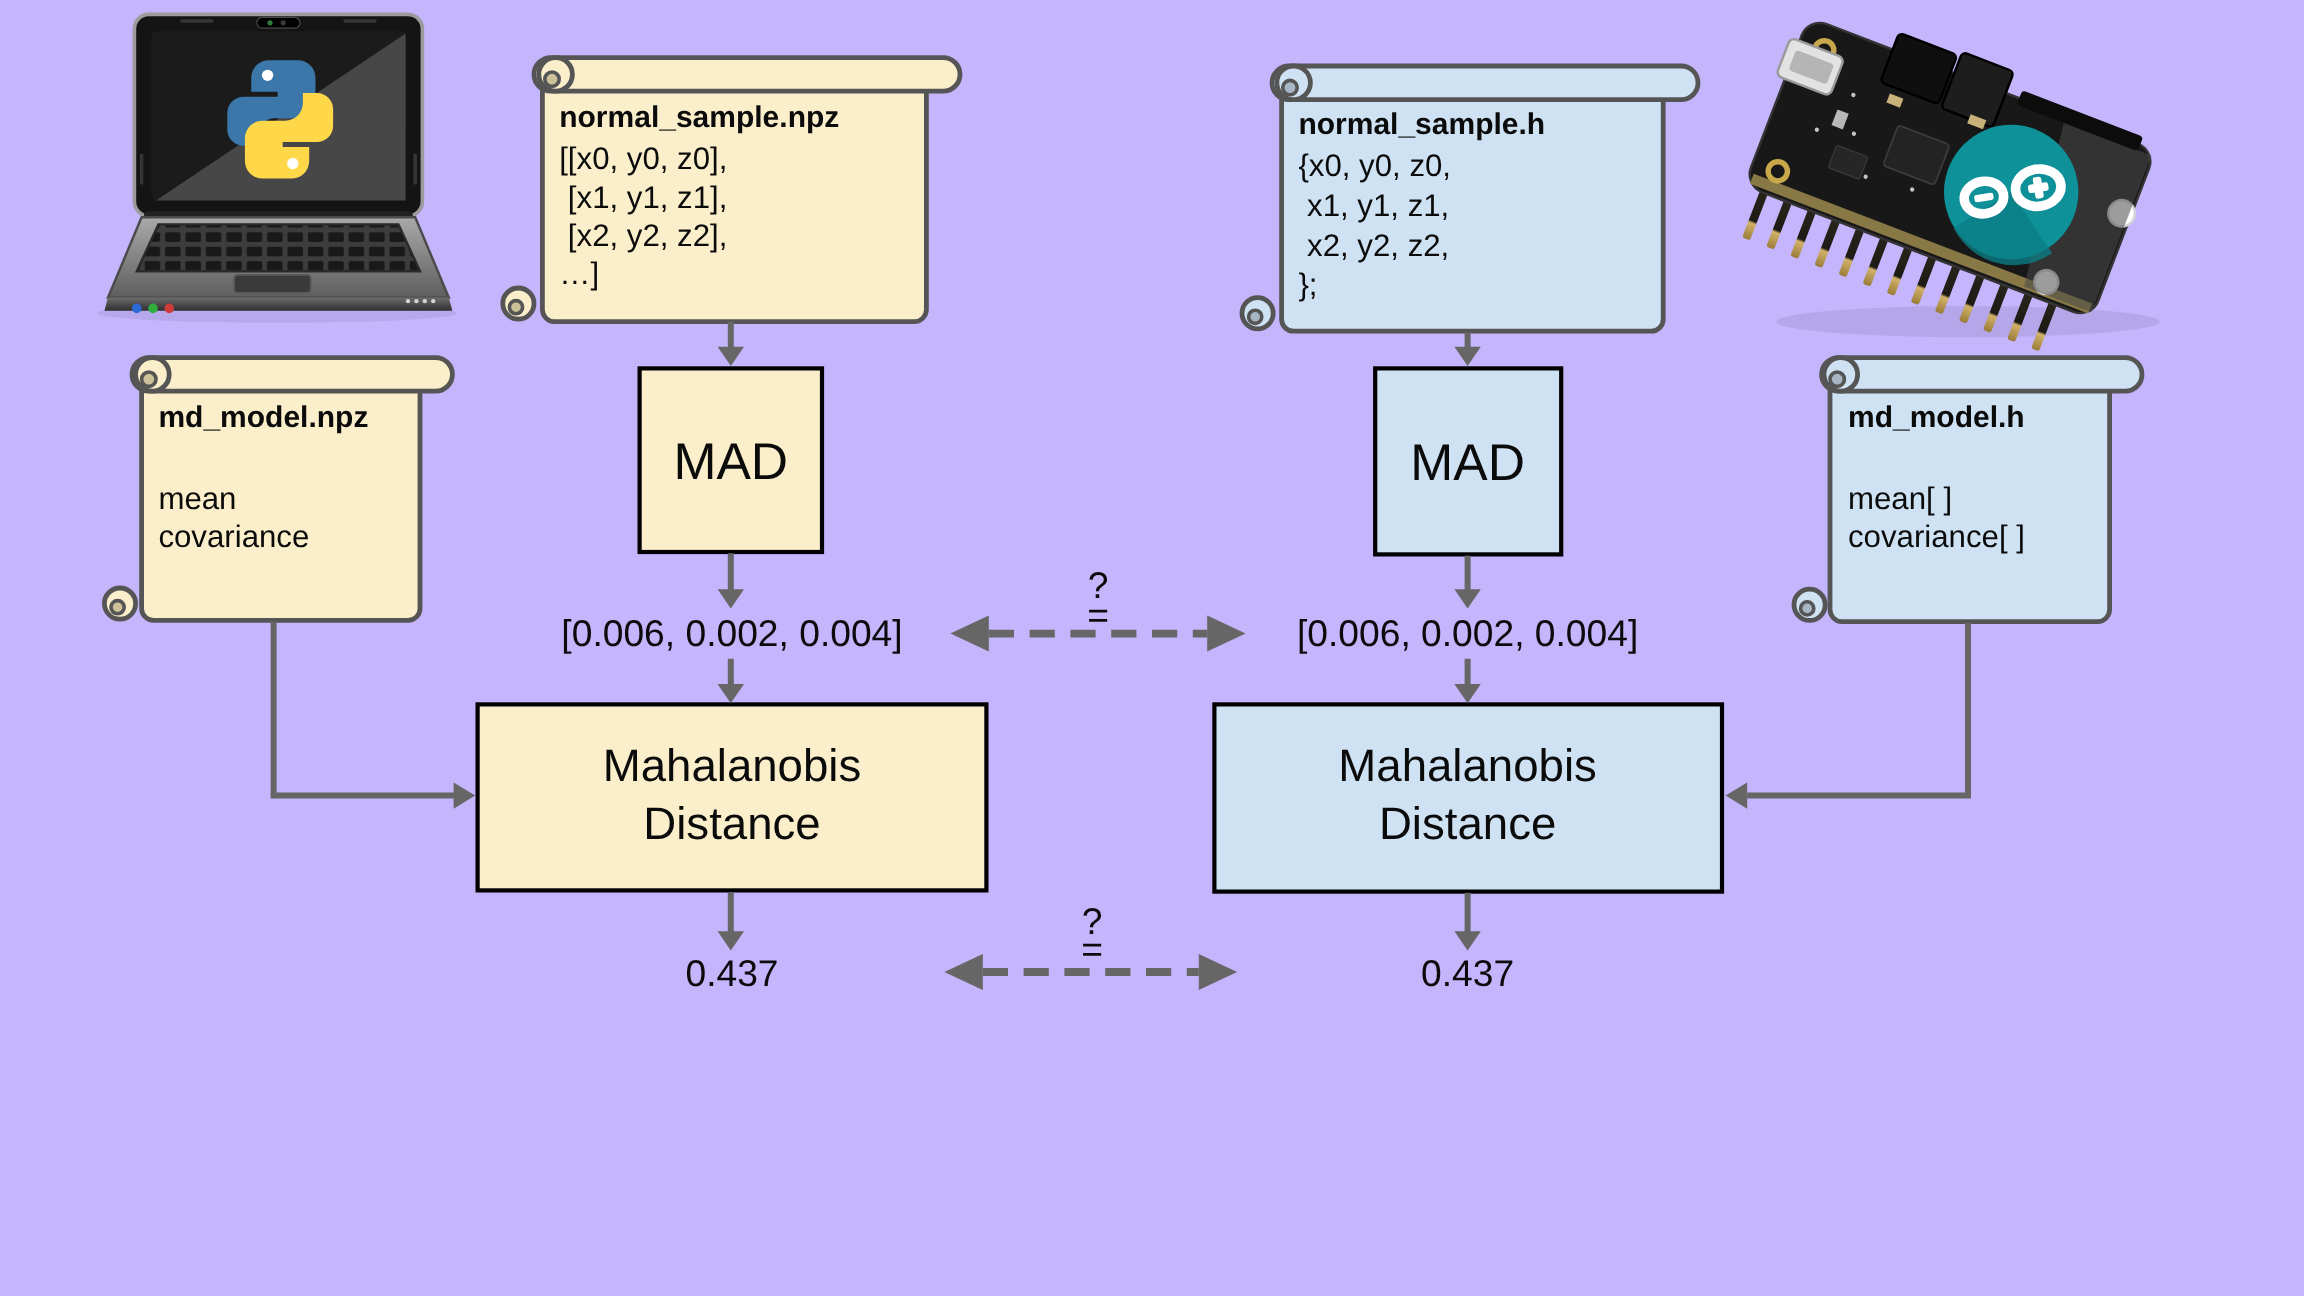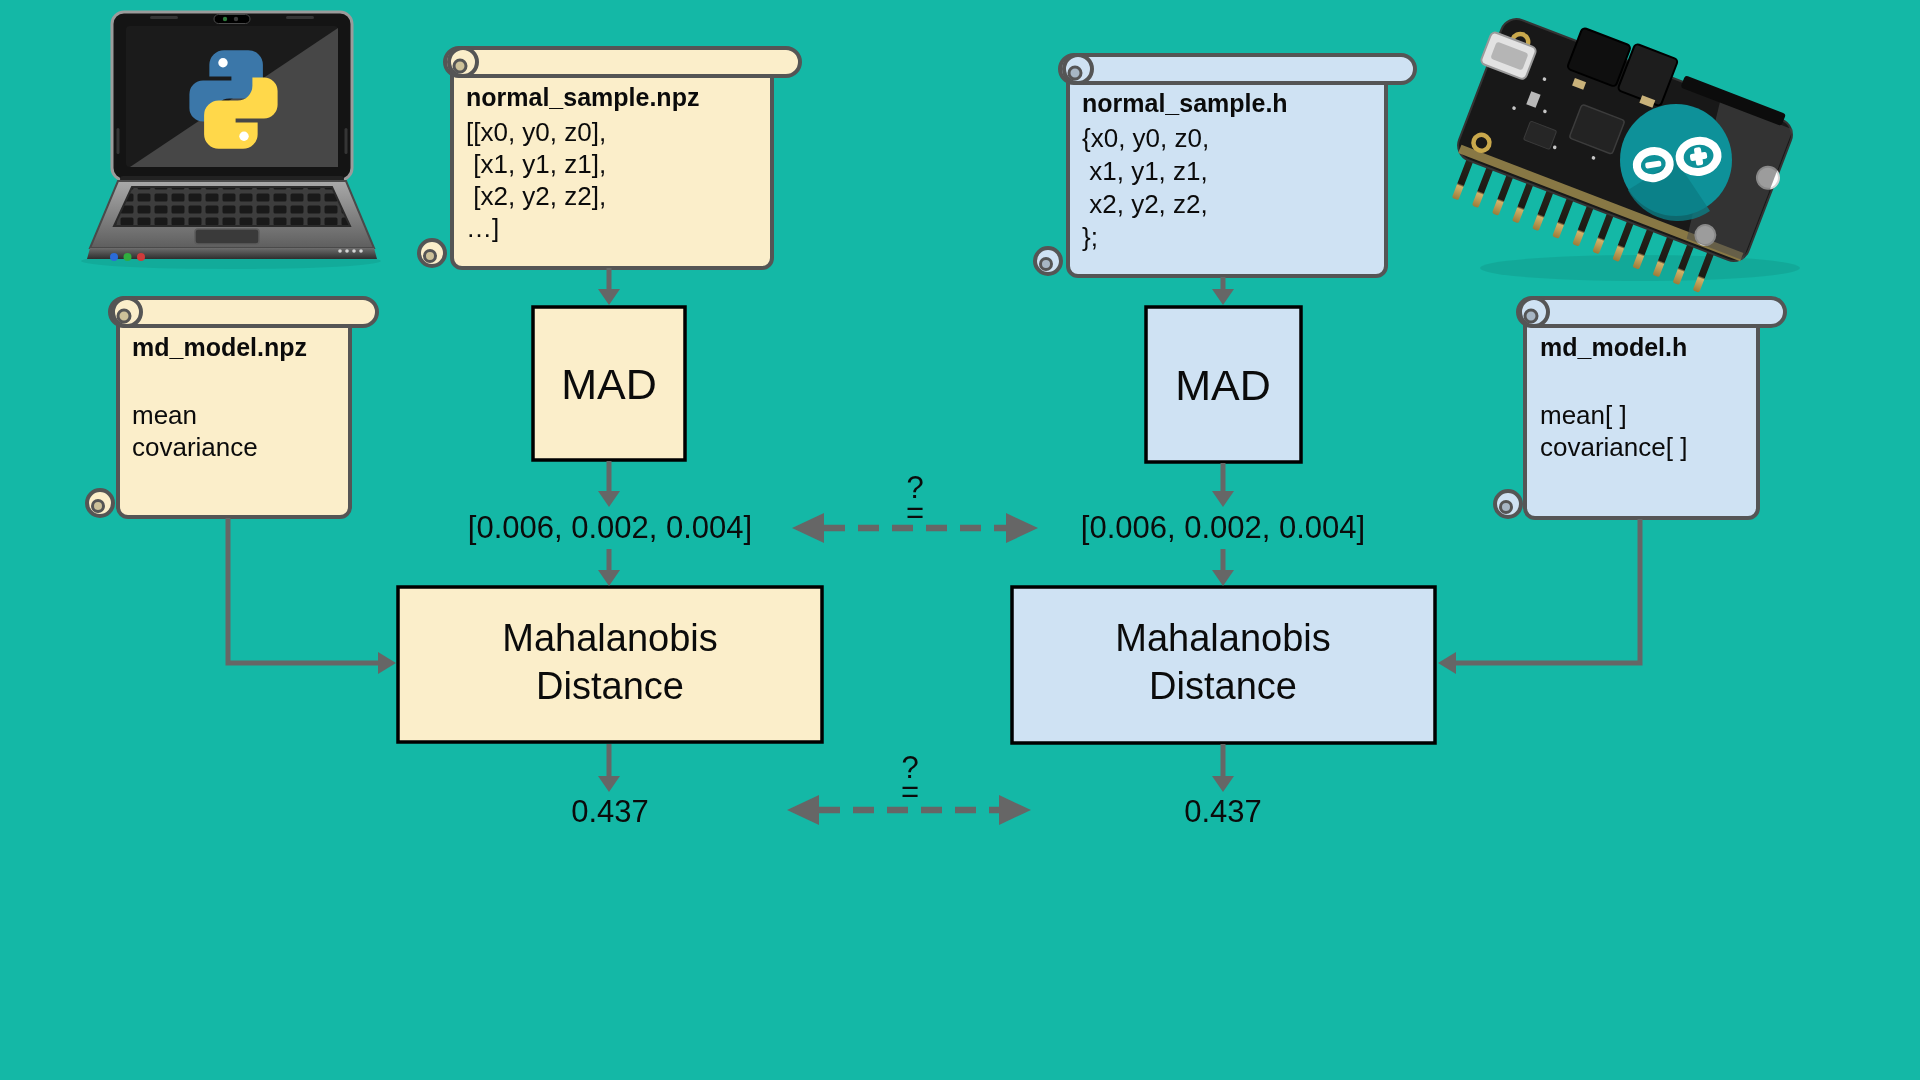--- a/index.html
+++ b/index.html
@@ -1,16 +1,16 @@
 <!DOCTYPE html>
 <html><head>
 <meta charset="utf-8">
 <style>
   html,body{margin:0;padding:0;background:#ffffff;}
-  .canvas{position:relative;width:1920px;height:1080px;background:#14b8a6;overflow:hidden;
+  .canvas{position:relative;width:1920px;height:1080px;background:#c4b5fd;overflow:hidden;
           font-family:"Liberation Sans",sans-serif;}
   svg{position:absolute;left:0;top:0;}
   text{fill:#0b0b0b;font-family:"Liberation Sans",sans-serif;white-space:pre;}
   .scroll-title{font-size:25px;font-weight:700;}
   .scroll-body{font-size:26px;}
   .mad-label{font-size:43px;text-anchor:middle;}
   .md-label{font-size:38px;text-anchor:middle;}
   .value{font-size:31px;text-anchor:middle;}
   .cmp{font-size:31px;text-anchor:middle;}
   .py-fill{fill:#fbeeca;}

